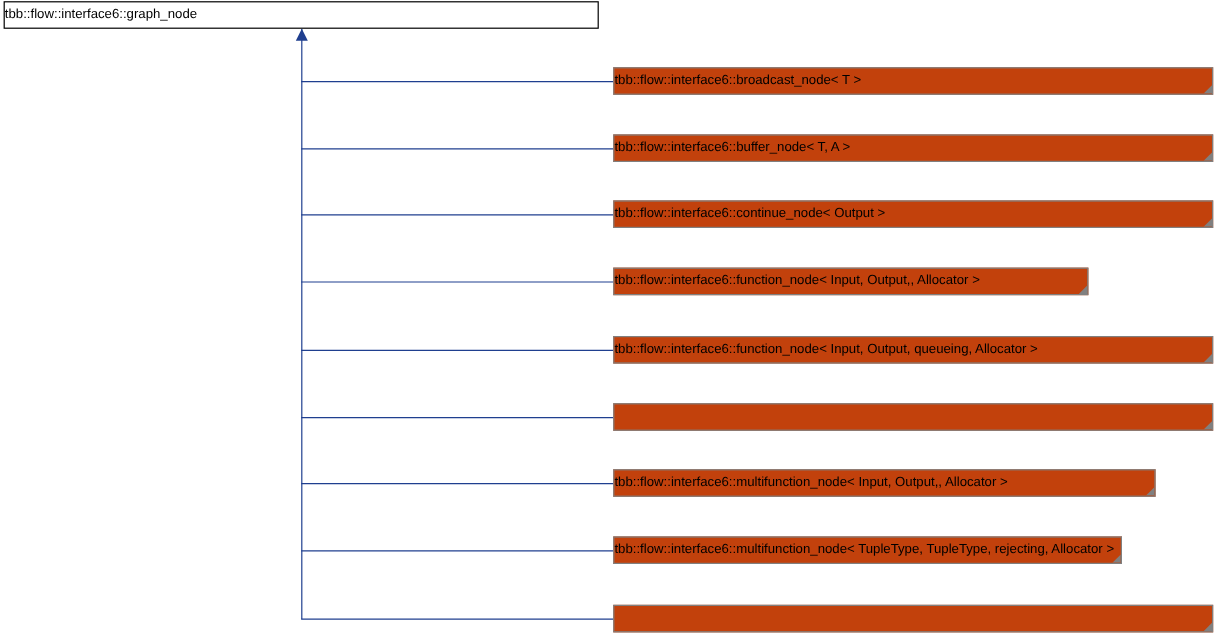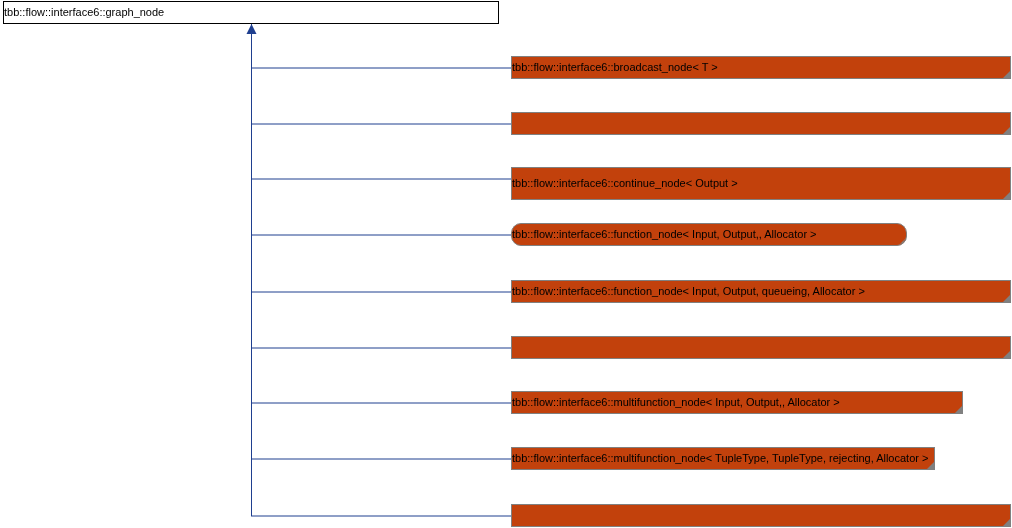--- a/index.html
+++ b/index.html
@@ -71,27 +71,28 @@
     </svg>
   <div id="nodes">
       <div class="node root" style="left: 3px; top: 1px; width: 496px; height: 23px;">
         <span>tbb::flow::interface6::graph_node</span>
       </div>
       <div class="node derived" style="left: 511px; top: 56px; width: 500px; height: 23px;">
         <span>tbb::flow::interface6::broadcast_node&lt; T &gt;</span>
         <span class="corner"></span>
       </div>
       <div class="node derived" style="left: 511px; top: 112px; width: 500px; height: 23px;">
+        <span>tbb::flow::interface6::buffer_node&lt; T, A &gt;</span>
         <span class="corner"></span>
       </div>
-      <div class="node derived" style="left: 511px; top: 167px; width: 500px; height: 33px;">
+      <div class="node derived" style="left: 511px; top: 167px; width: 500px; height: 23px;">
         <span>tbb::flow::interface6::continue_node&lt; Output &gt;</span>
         <span class="corner"></span>
       </div>
-      <div class="node derived" style="left: 511px; top: 223px; width: 396px; height: 23px; border-radius: 10px;">
+      <div class="node derived" style="left: 511px; top: 223px; width: 396px; height: 23px;">
         <span>tbb::flow::interface6::function_node&lt; Input, Output,, Allocator &gt;</span>
         <span class="corner"></span>
       </div>
       <div class="node derived" style="left: 511px; top: 280px; width: 500px; height: 23px;">
         <span>tbb::flow::interface6::function_node&lt; Input, Output, queueing, Allocator &gt;</span>
         <span class="corner"></span>
       </div>
       <div class="node derived" style="left: 511px; top: 336px; width: 500px; height: 23px;">
         <span class="corner"></span>
       </div>

